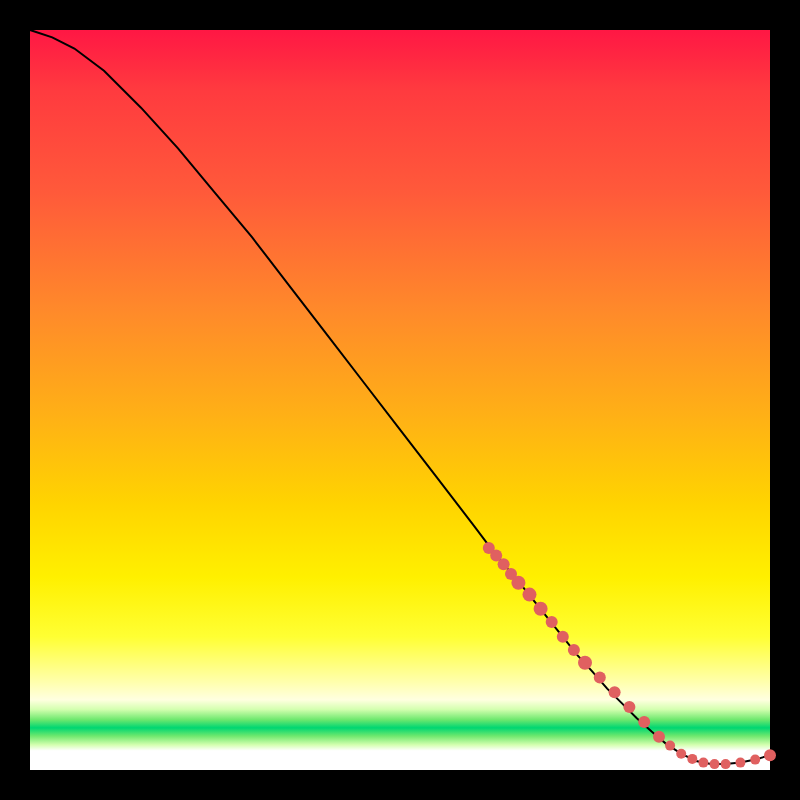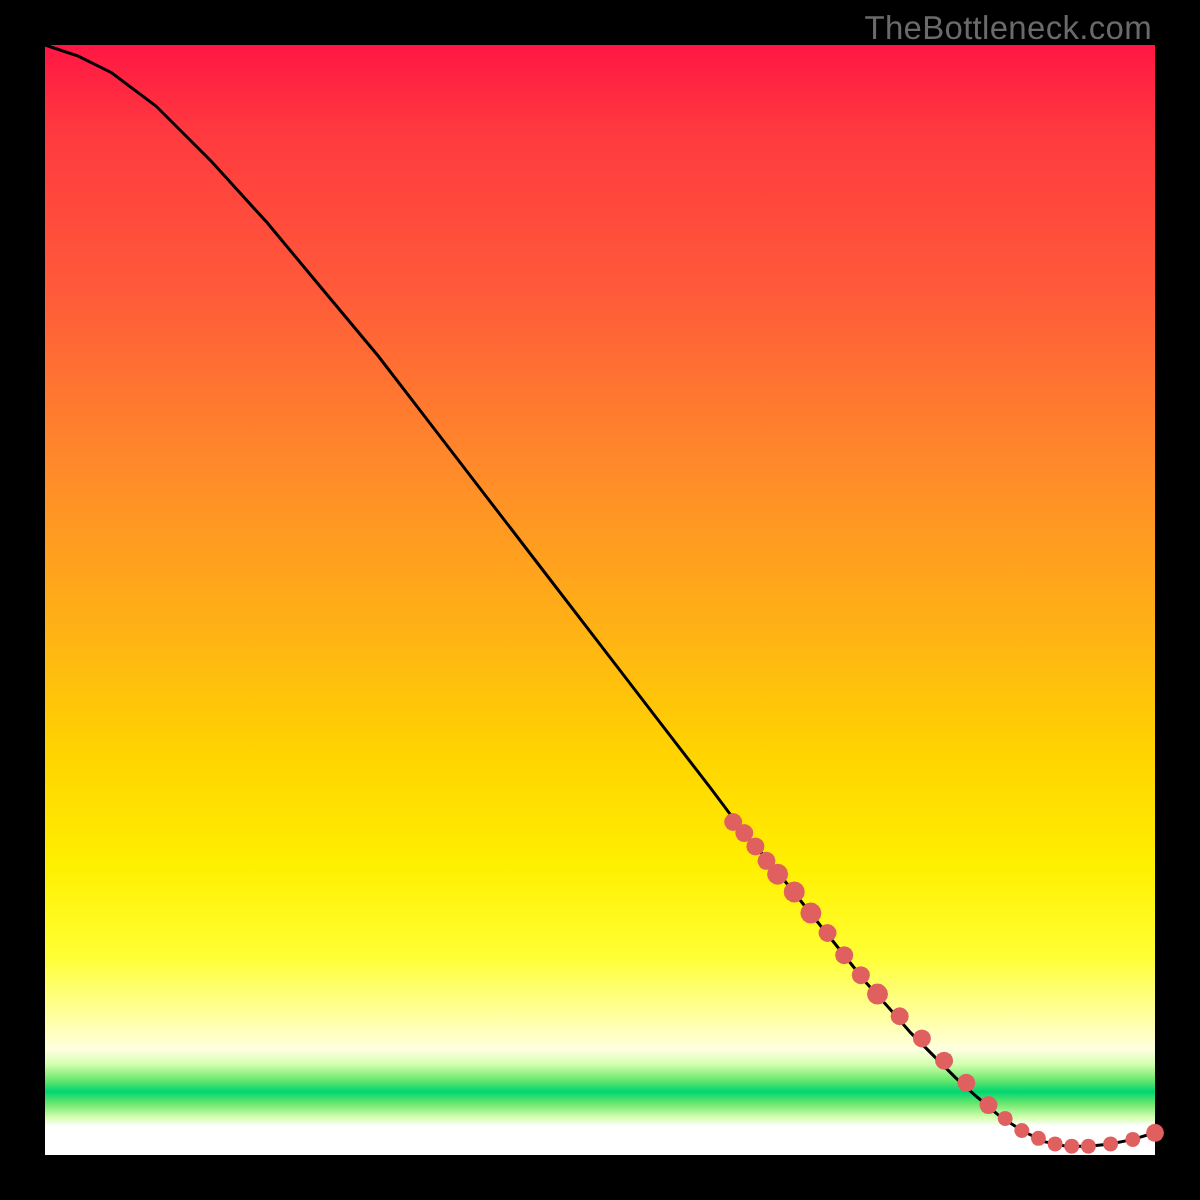--- a/index.html
+++ b/index.html
@@ -73,21 +73,20 @@
   .marker {
     fill: #e06060;
     stroke: #e06060;
     stroke-width: 0;
   }
 </style>
 </head>
 <body>
 
 <div class="frame">
-  <div class="watermark">TheBottleneck.com</div>
   <div class="plot">
     <svg class="overlay" viewBox="0 0 740 740">
       <path id="curve-path" class="curve" d="M0.0 0.0 L22.2 7.4 L44.4 18.5 L74.0 40.7 L111.0 77.7 L148.0 118.4 L185.0 162.8 L222.0 207.2 L259.0 255.3 L296.0 303.4 L333.0 351.5 L370.0 399.6 L407.0 447.7 L444.0 495.8 L466.2 525.4 L488.4 551.3 L503.2 569.8 L518.0 588.3 L532.8 606.8 L547.6 625.3 L562.4 641.6 L577.2 658.6 L592.0 673.4 L606.8 688.2 L621.6 701.5 L636.4 714.1 L651.2 723.7 L666.0 731.1 L680.8 734.1 L695.6 734.1 L710.4 732.6 L725.2 729.6 L740.0 725.2"></path>
       <g id="markers-group">
           <circle cx="458.8" cy="518.0" r="6" class="marker"></circle>
           <circle cx="466.2" cy="525.4" r="6" class="marker"></circle>
           <circle cx="473.6" cy="534.3" r="6" class="marker"></circle>
           <circle cx="481.0" cy="543.9" r="6" class="marker"></circle>
           <circle cx="488.4" cy="552.8" r="7" class="marker"></circle>
           <circle cx="499.5" cy="564.6" r="7" class="marker"></circle>

